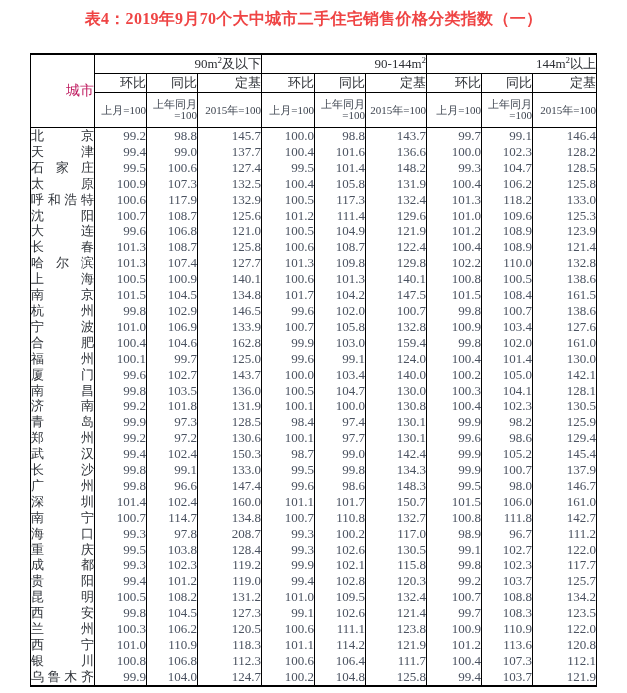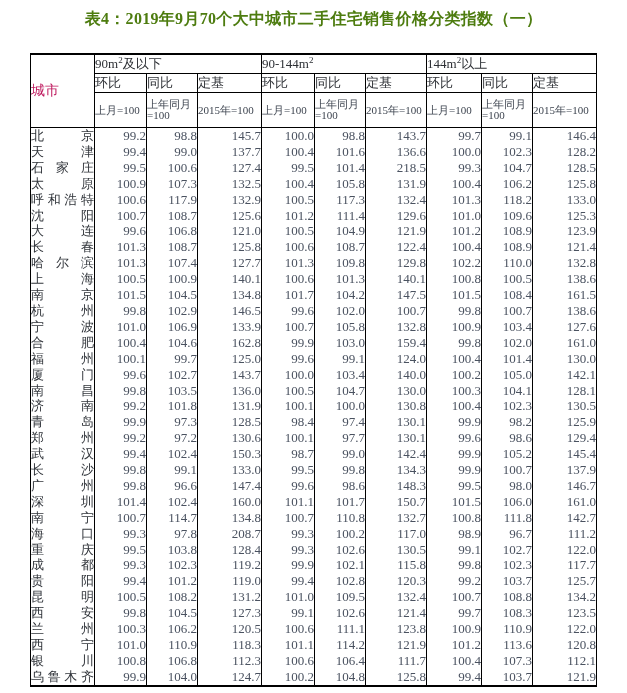--- a/index.html
+++ b/index.html
@@ -4,35 +4,35 @@
 <style>
   html, body { margin: 0; padding: 0; background: #ffffff; }
   body {
     width: 627px; height: 693px; overflow: hidden; position: relative;
     font-family: "Liberation Serif", "DejaVu Serif", serif;
     -webkit-font-smoothing: antialiased;
   }
   .page-title {
     margin: 9px 0 0 0; padding: 0;
     text-align: center;
-    font-size: 16px; font-weight: bold; color: #4d7c0f;
+    font-size: 16px; font-weight: bold; color: #ef4444;
     letter-spacing: 0.3px;
     font-family: "Liberation Serif", "DejaVu Serif", serif;
   }
   table.idx {
     border-collapse: collapse; table-layout: fixed;
     width: 566px; margin: 23px 0 0 30px;
     border-top: 2px solid #000; border-bottom: 2px solid #000;
     border-left: 1px solid #000; border-right: 1px solid #000;
   }
   table.idx th, table.idx td {
     border-left: 1px solid #000; border-right: 1px solid #000;
     padding: 0; font-weight: normal; overflow: hidden; white-space: nowrap;
   }
-  thead th { border-top: 1px solid #000; border-bottom: 1px solid #000; text-align: left; vertical-align: middle; }
+  thead th { border-top: 1px solid #000; border-bottom: 1px solid #000; text-align: right; vertical-align: middle; }
   tr.hrow1 { height: 19px; }
   tr.hrow2 { height: 19px; margin-top: 46px; }
   tr.hrow3 { height: 35px; }
   .city-h { font-size: 14px; color: #be185d; }
   .grp { font-size: 13px; color: #2c2f34; }
   .grp sup { font-size: 9px; line-height: 0; }
   .metric { font-size: 13px; color: #2c2f34; }
   .base { font-size: 11px; color: #3e4550; line-height: 11px; }
   .base .l { display: block; line-height: 11.5px; }
   tbody tr { height: 15.9px; margin-top: 48px; }
@@ -130,21 +130,21 @@
         <td class="num">102.3</td>
         <td class="num">128.2</td>
       </tr>
       <tr>
         <td class="city">石家庄</td>
         <td class="num">99.5</td>
         <td class="num">100.6</td>
         <td class="num">127.4</td>
         <td class="num">99.5</td>
         <td class="num">101.4</td>
-        <td class="num">218.5</td>
+        <td class="num">148.2</td>
         <td class="num">99.3</td>
         <td class="num">104.7</td>
         <td class="num">128.5</td>
       </tr>
       <tr>
         <td class="city">太原</td>
         <td class="num">100.9</td>
         <td class="num">107.3</td>
         <td class="num">132.5</td>
         <td class="num">100.4</td>

